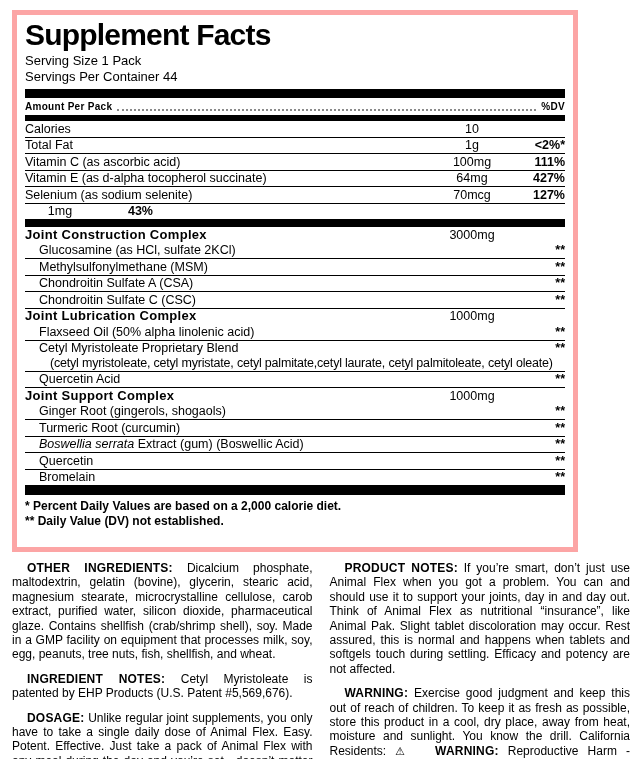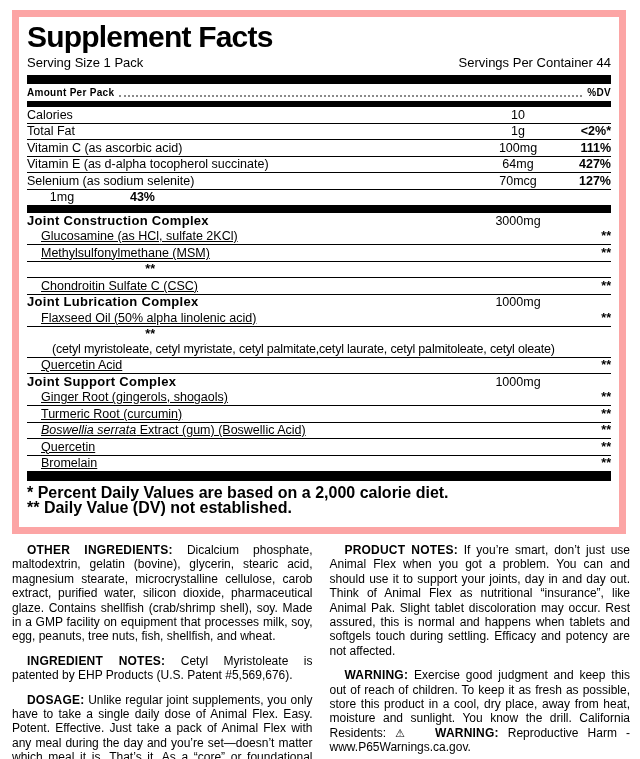--- a/index.html
+++ b/index.html
@@ -6,56 +6,56 @@
   html, body { background: #fff; }
   body {
     width: 640px; height: 759px; overflow: hidden;
     font-family: "Liberation Sans", "DejaVu Sans", sans-serif;
     color: #000;
   }
   .page { padding: 10px 8px 0 12px; }
 
   
   .panel {
-    width: 614px;
-    border: 7px solid #fca5a5;
-    padding: 3px 8px 10px 8px;
+    width: 566px;
+    border: 5px solid #fca5a5;
+    padding: 3px 8px 16px 8px;
     background: #fff;
   }
   .panel-title {
     font-size: 30px; font-weight: bold; letter-spacing: -0.8px;
     line-height: 34px;
   }
   .serving-row {
     display: flex; justify-content: space-between;
-    font-size: 13px; line-height: 16px; margin: 1px 0 4px 0;
+    font-size: 13px; line-height: 16px; margin: 1px 0 4px 0; flex-direction: column;
   }
   .bar { background: #000; }
   .bar-a { height: 9px; }
   .bar-b { height: 6px; }
   .bar-c { height: 8px; }
   .bar-d { height: 10px; }
   .hdr-row {
     display: flex; align-items: flex-end;
     font-size: 10px; font-weight: bold; line-height: 17px;
     letter-spacing: 0.3px;
   }
   .leader { flex: 1; border-bottom: 2px dotted #8a8a8a; margin: 0 5px 4px 5px; }
 
   .row { font-size: 12.5px; }
   .row.sep { border-top: 1.5px solid #000; }
   .row .line { display: flex; line-height: 14.5px; padding: 0.5px 0; }
   .row .name { flex: 1; white-space: nowrap; overflow: hidden; }
-  .row.ind .name { padding-left: 14px; text-decoration: underline; }
+  .row.ind .name { padding-left: 14px; }
   .row.bold .name { font-weight: bold; letter-spacing: 0.3px; font-size: 13px; }
   .row .amt { width: 70px; text-align: center; white-space: nowrap; }
   .row .dv  { width: 58px; text-align: right; font-weight: bold; white-space: nowrap; }
   .row .sub { display: block; line-height: 14.5px; padding-left: 25px; white-space: nowrap; letter-spacing: -0.2px; }
 
-  .footnotes { padding: 4px 0 2px 0; font-size: 16px; font-weight: bold; line-height: 15px; }
+  .footnotes { padding: 4px 0 2px 0; font-size: 12px; font-weight: bold; line-height: 15px; }
 
   
   .bottom { display: flex; gap: 17px; margin: 9px 2px 0 0; }
   .col { flex: 1; }
   .col p {
     font-size: 12px; line-height: 14.4px; text-align: justify;
     margin-bottom: 10px;
   }
   .col p b { letter-spacing: 0.2px; margin-left: 15px; }
   .tri { font-size: 11px; }
@@ -149,20 +149,21 @@
         <div class="row sep ind">
     <span class="line">
       <span class="name"><span class="nm">Methylsulfonylmethane (MSM)</span></span>
       <span class="amt"></span>
       <span class="dv">**</span>
     </span>
 
   </div>
         <div class="row sep ind">
     <span class="line">
+      <span class="name"><span class="nm">Chondroitin Sulfate A (CSA)</span></span>
       <span class="amt"></span>
       <span class="dv">**</span>
     </span>
 
   </div>
         <div class="row sep ind">
     <span class="line">
       <span class="name"><span class="nm">Chondroitin Sulfate C (CSC)</span></span>
       <span class="amt"></span>
       <span class="dv">**</span>
@@ -180,20 +181,21 @@
         <div class="row ind">
     <span class="line">
       <span class="name"><span class="nm">Flaxseed Oil (50% alpha linolenic acid)</span></span>
       <span class="amt"></span>
       <span class="dv">**</span>
     </span>
 
   </div>
         <div class="row sep ind">
     <span class="line">
+      <span class="name"><span class="nm">Cetyl Myristoleate Proprietary Blend</span></span>
       <span class="amt"></span>
       <span class="dv">**</span>
     </span>
     <span class="sub">(cetyl myristoleate, cetyl myristate, cetyl palmitate,cetyl laurate, cetyl palmitoleate, cetyl oleate)</span>
   </div>
         <div class="row sep ind">
     <span class="line">
       <span class="name"><span class="nm">Quercetin Acid</span></span>
       <span class="amt"></span>
       <span class="dv">**</span>

